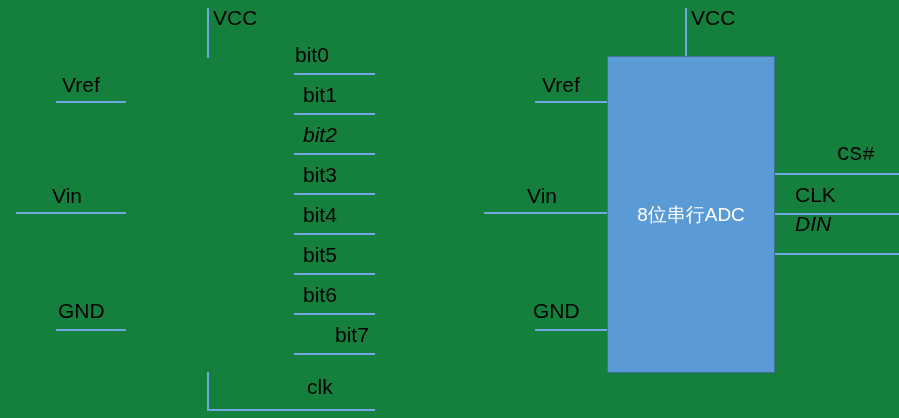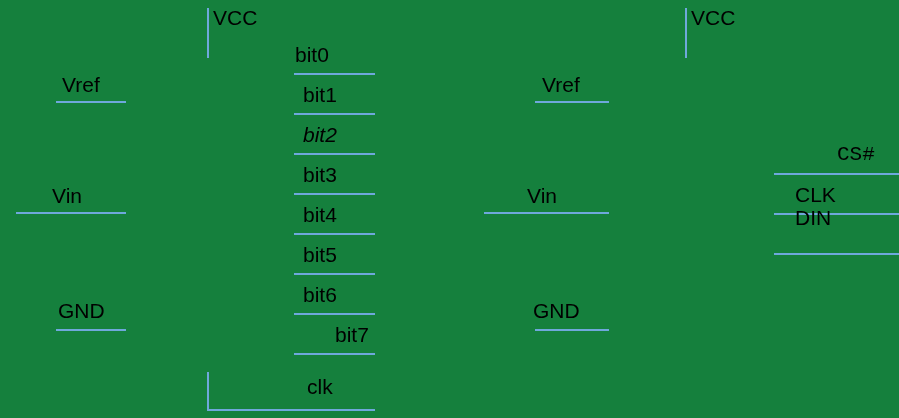--- a/index.html
+++ b/index.html
@@ -115,23 +115,26 @@
 
   <div class="wire-h" style="left:535px; top:101px; width:74px;"></div>
   <div class="pin-label left-side" style="left:542px; top:73px;">Vref</div>
 
   <div class="wire-h" style="left:484px; top:212px; width:125px;"></div>
   <div class="pin-label left-side" style="left:527px; top:184px;">Vin</div>
 
   <div class="wire-h" style="left:535px; top:329px; width:74px;"></div>
   <div class="pin-label left-side" style="left:533px; top:299px;">GND</div>
 
+  <div class="chip" style="left:607px; top:56px; width:168px; height:317px;">
+    <div class="chip-label">8位串行ADC</div>
+  </div>
 
   <div class="wire-h" style="left:774px; top:173px; width:125px;"></div>
   <div class="pin-label right-side" style="left:837px; top:143px;font-family:Liberation Mono, monospace;">CS#</div>
 
   <div class="wire-h" style="left:774px; top:213px; width:125px;"></div>
   <div class="pin-label right-side" style="left:795px; top:183px;">CLK</div>
 
   <div class="wire-h" style="left:774px; top:253px; width:125px;"></div>
-  <div class="pin-label right-side" style="left:795px; top:206px;">DIN</div>
+  <div class="pin-label right-side" style="left:795px; top:212px;font-style:italic;">DIN</div>
 
 </div>
 
 </body></html>

